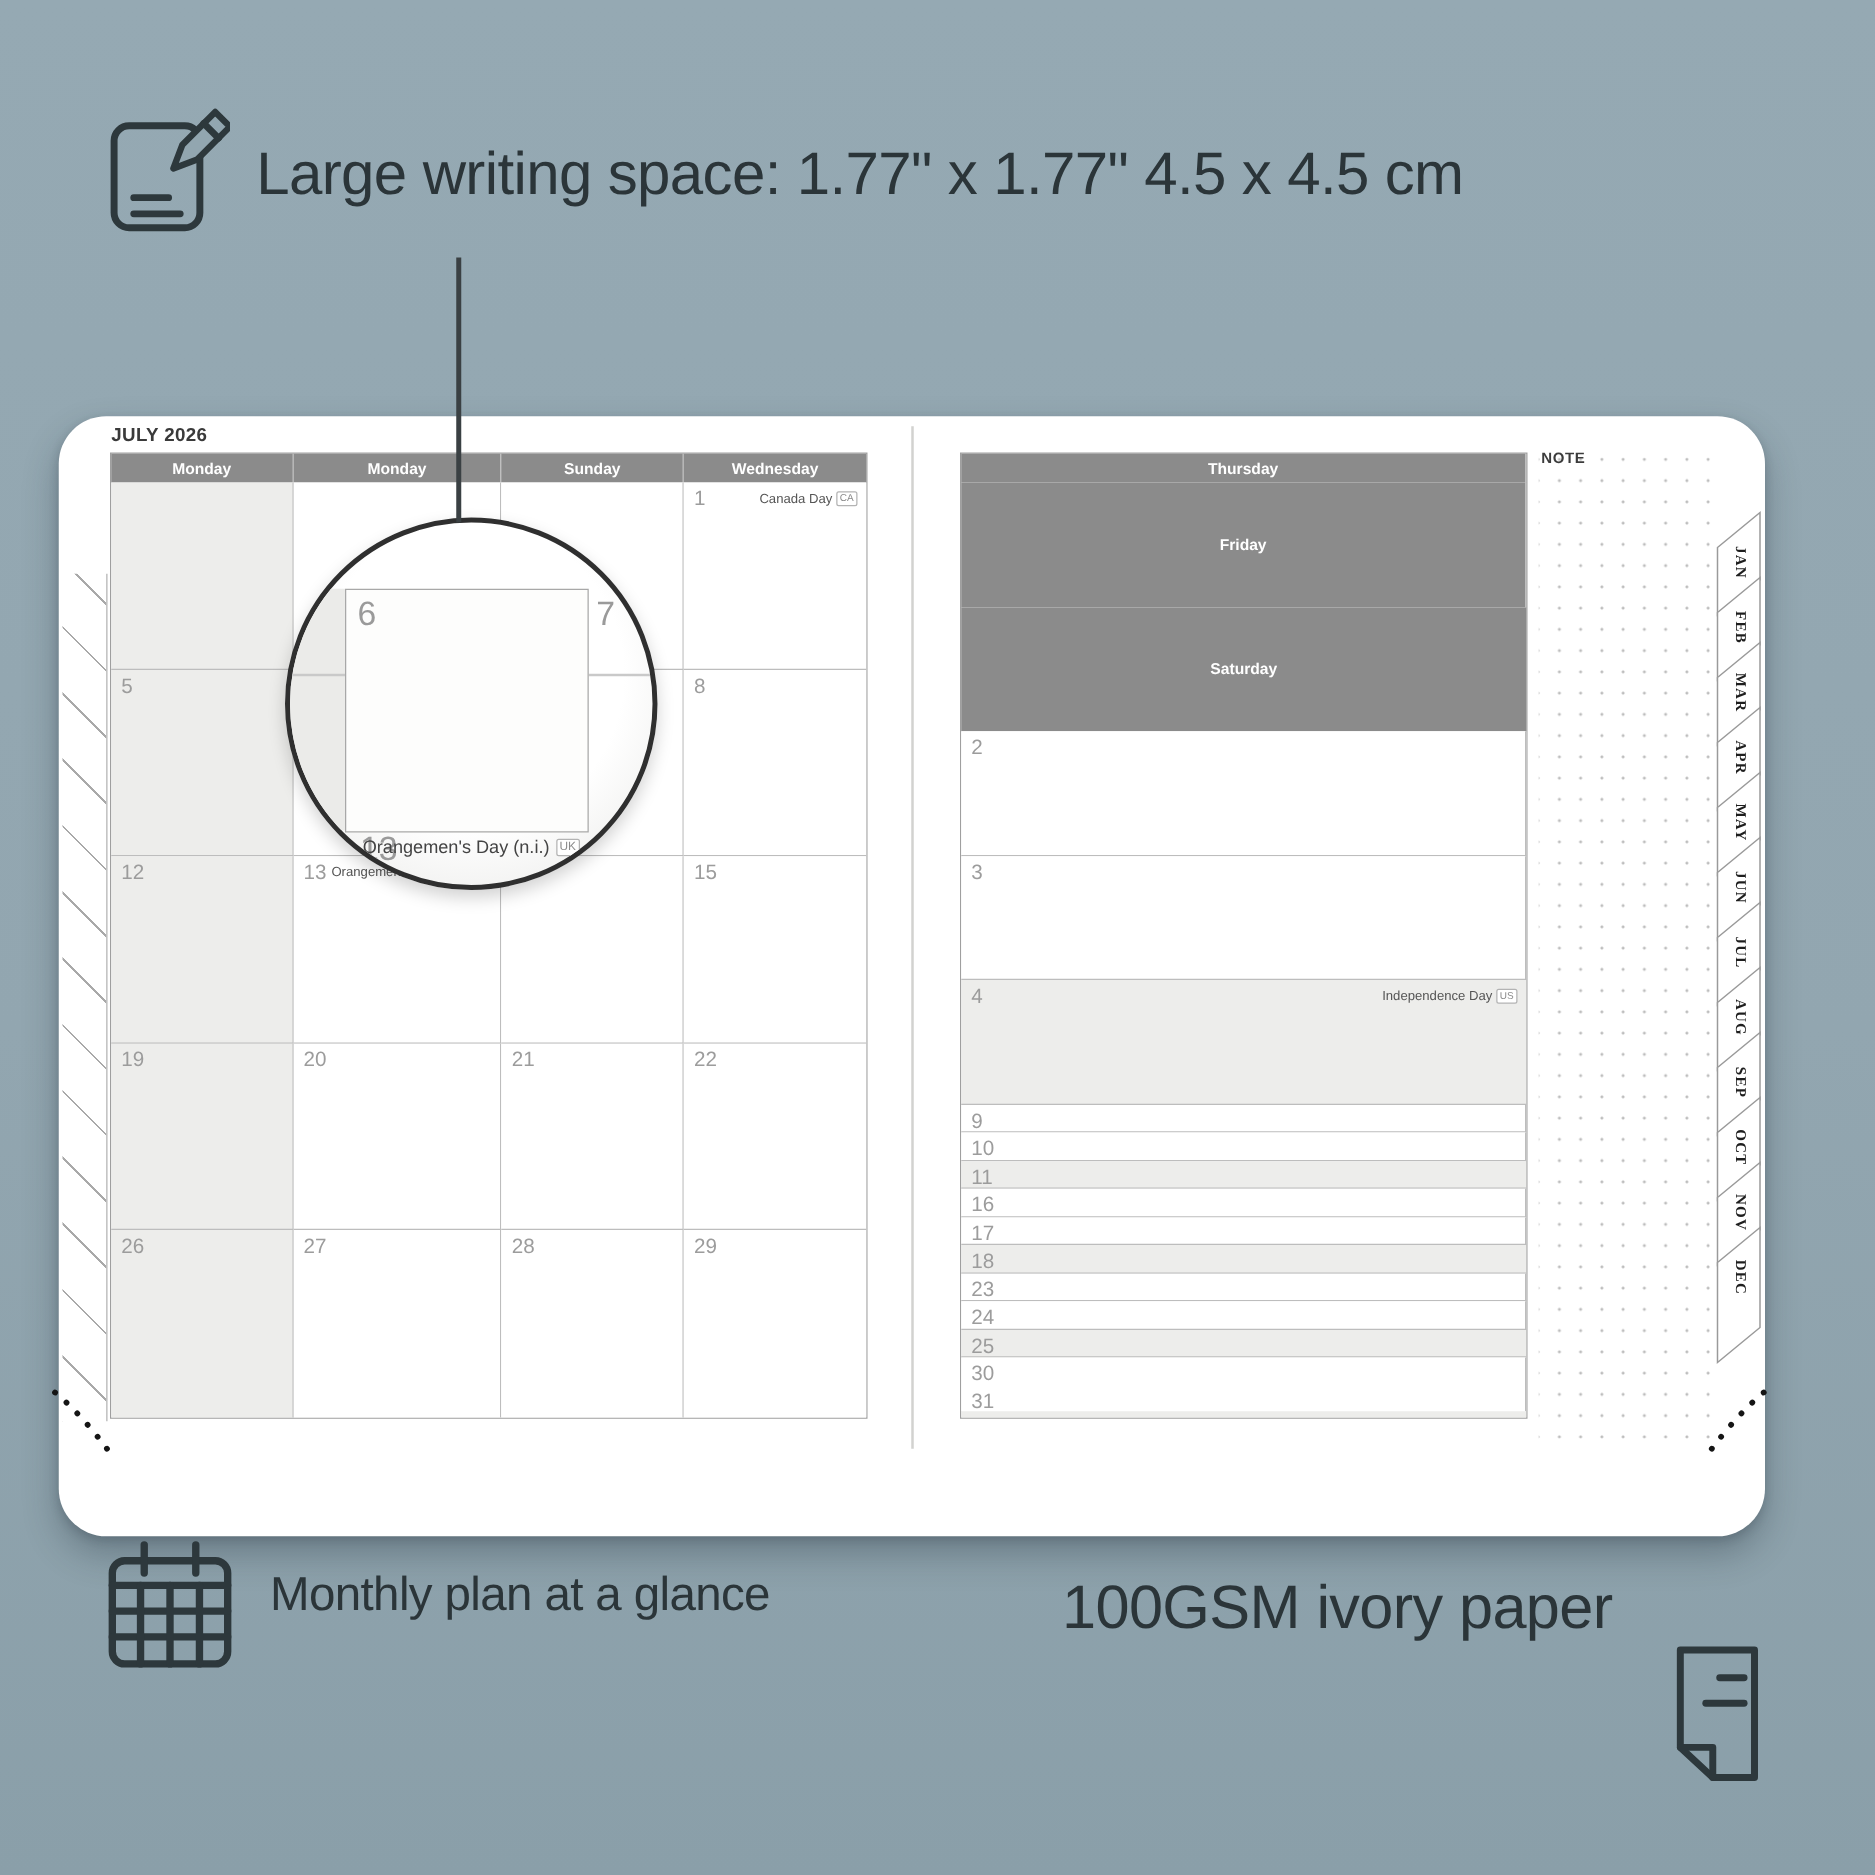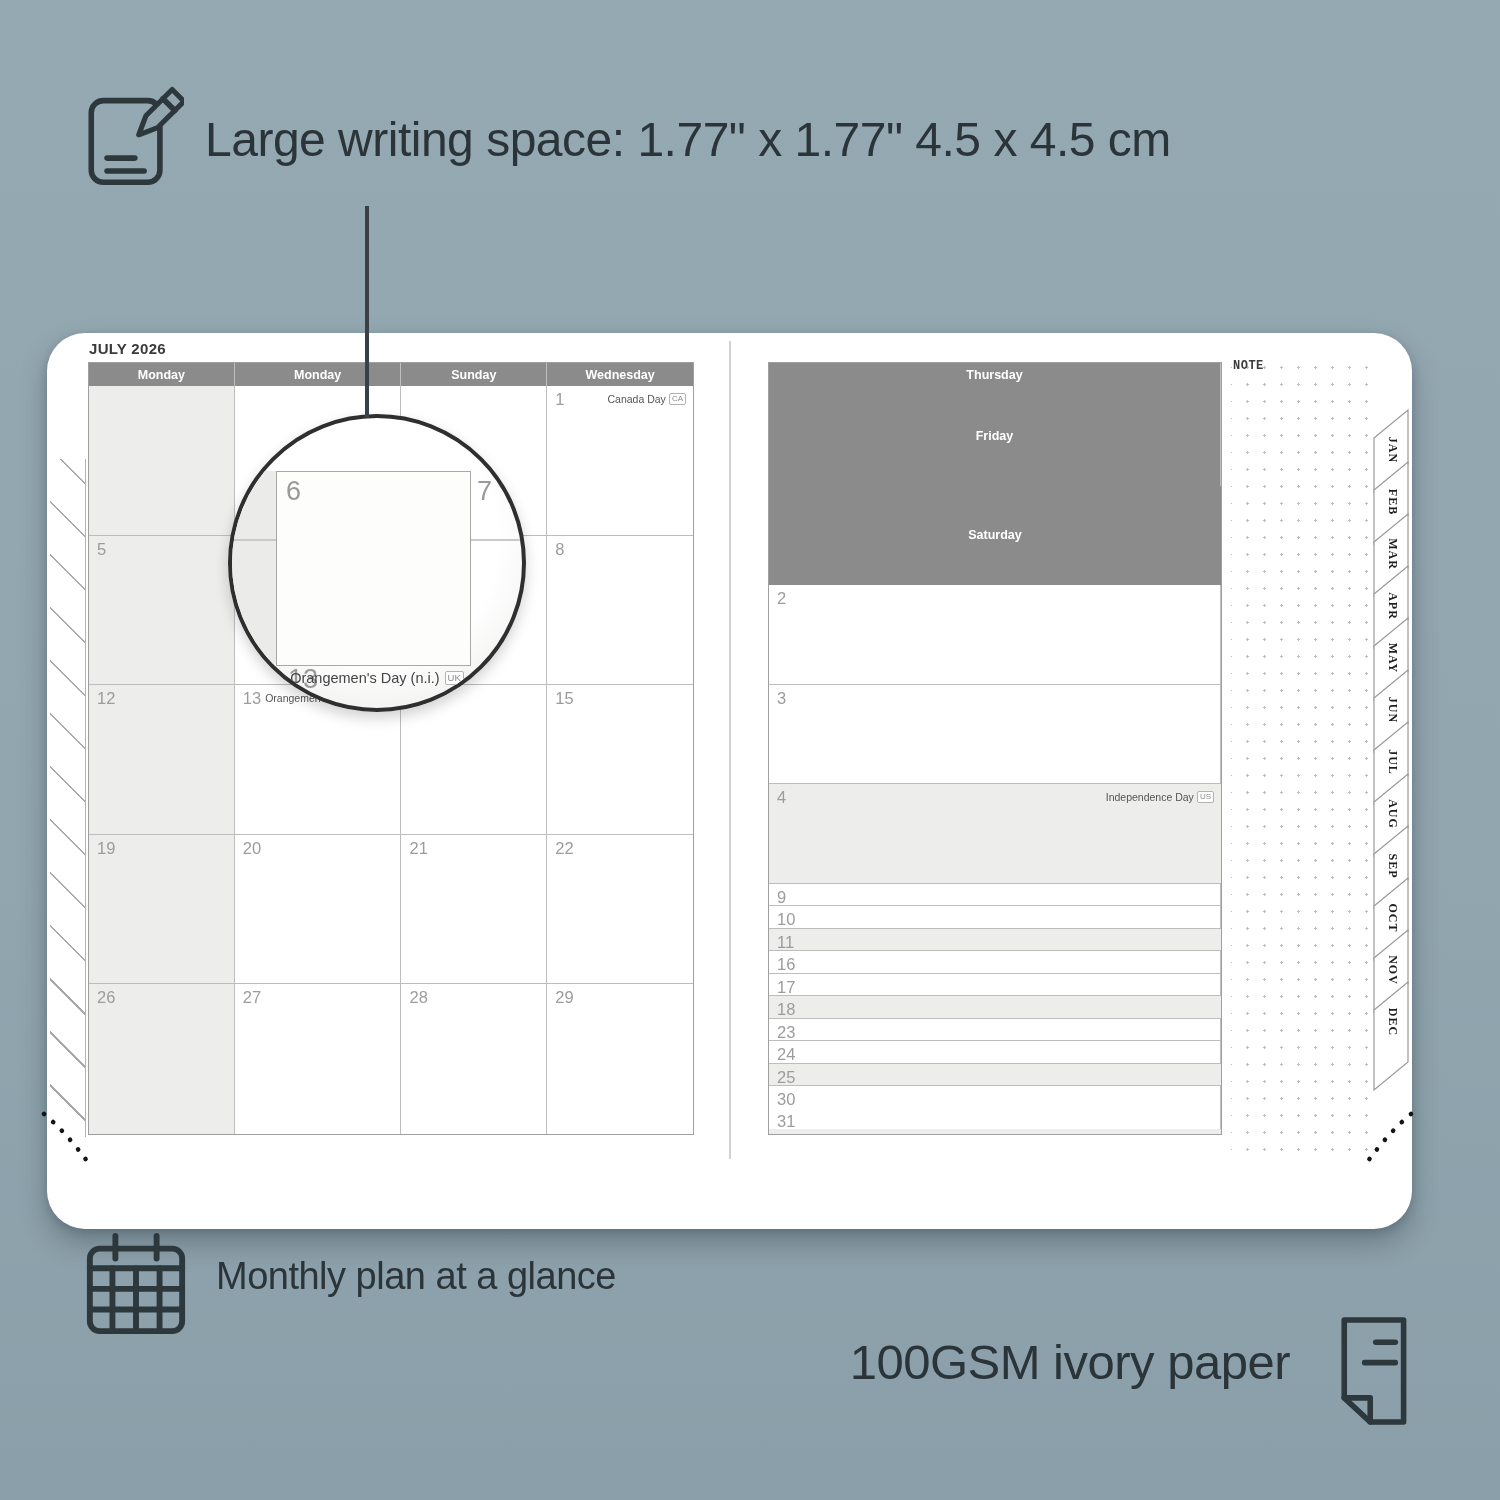--- a/index.html
+++ b/index.html
@@ -5,21 +5,21 @@
   html,body{margin:0;padding:0;}
   #canvas{
     position:relative;width:1500px;height:1500px;overflow:hidden;
     background:linear-gradient(180deg,#95a9b3 0%,#92a6b0 55%,#8a9fa9 100%);
     font-family:"Liberation Sans",sans-serif;
   }
   
   .anno{position:absolute;color:#2b3539;font-weight:500;letter-spacing:-0.5px;}
   .anno.top-line{left:205px;top:112px;font-size:48px;}
   .anno.monthly{left:216px;top:1255px;font-size:38px;}
-  .anno.paper{left:770px;top:1334px;width:520px;text-align:right;font-size:49px;}
+  .anno.paper{left:770px;top:1258px;width:520px;text-align:right;font-size:49px;}
   .icon{position:absolute;}
   .icon svg{display:block;}
   .ic-stroke{fill:none;stroke:#2d383c;stroke-width:6;stroke-linecap:round;stroke-linejoin:round;}
   
   .pointer{position:absolute;left:365px;top:206px;width:4px;height:212px;background:#3a4043;z-index:6;}
   
   .planner{
     position:absolute;left:47px;top:333px;width:1365px;height:896px;
     background:#ffffff;border-radius:38px;
     box-shadow:0 14px 28px rgba(25,40,50,.30),0 3px 8px rgba(25,40,50,.18);
@@ -38,21 +38,21 @@
   .hd.lastcol{border-right:none;}
   .cell{position:relative;background:#fff;border-right:1px solid #bdbdbd;border-bottom:1px solid #bdbdbd;}
   .cell.lastcol{border-right:none;}
   .cell.lastrow{border-bottom:none;}
   .cell.shade{background:#ededeb;}
   .cell .top{display:flex;align-items:flex-start;padding:5px 7px 0 8px;gap:4px;}
   .num{font-size:16.5px;color:#9c9c9c;line-height:1;}
   .hol{margin-left:auto;font-size:10.5px;color:#555;white-space:nowrap;display:flex;align-items:center;gap:3px;padding-top:2px;}
   .badge{font-style:normal;font-size:8px;color:#8a8a8a;border:1px solid #b3b3b3;border-radius:2px;padding:0 2px;line-height:1.3;background:#fff;}
   
-  .note-label{position:absolute;left:1186px;top:26px;font-size:12px;font-weight:700;color:#3c3c3c;letter-spacing:.5px;font-family:Liberation Mono, monospace;}
+  .note-label{position:absolute;left:1186px;top:26px;font-size:12px;font-weight:700;color:#3c3c3c;letter-spacing:.5px;}
   .notegrid{
     position:absolute;left:1184px;top:33px;width:143px;height:785px;
     background-image:radial-gradient(circle,#bdbdbd 1.1px,transparent 1.3px);
     background-size:17px 17px;background-position:8px 10px;
   }
   .tabs{position:absolute;left:1327px;top:77px;width:38px;height:720px;overflow:visible;}
   .tabs text{font-family:"Liberation Serif",serif;font-weight:700;font-size:12px;letter-spacing:1px;fill:#1e1e1e;}
   
   .lens{
     position:absolute;left:228px;top:414px;width:290px;height:290px;border-radius:50%;

